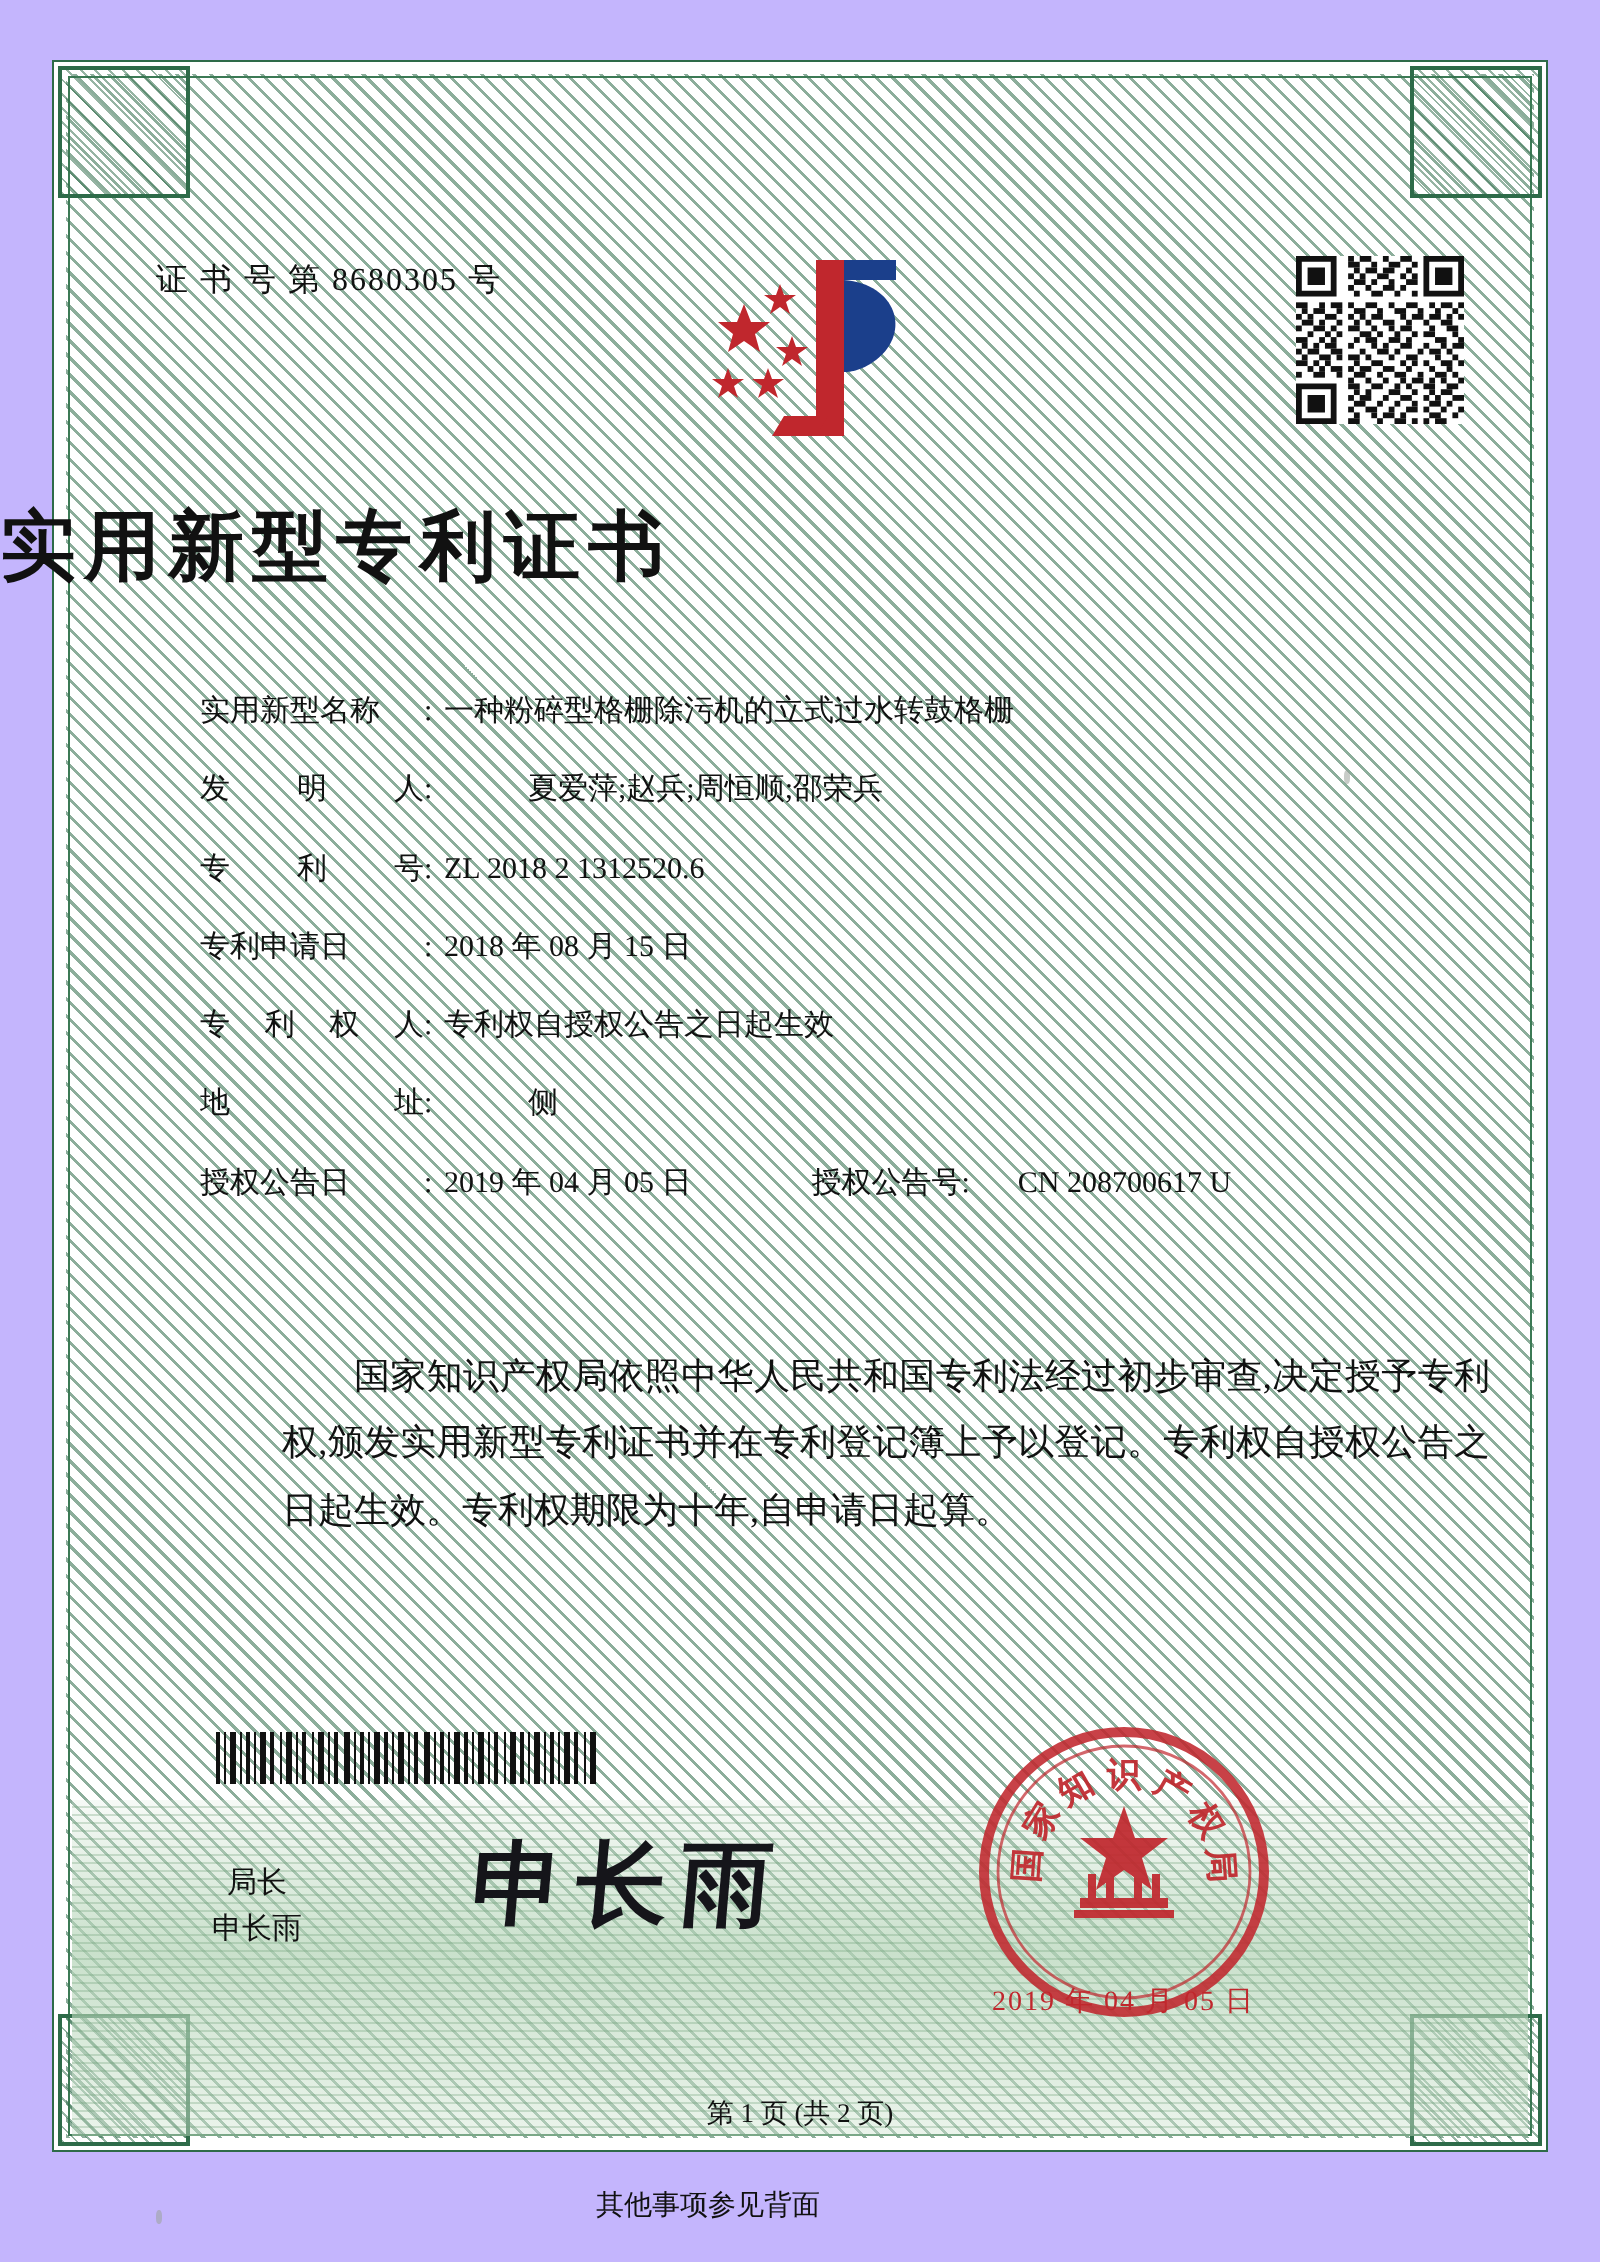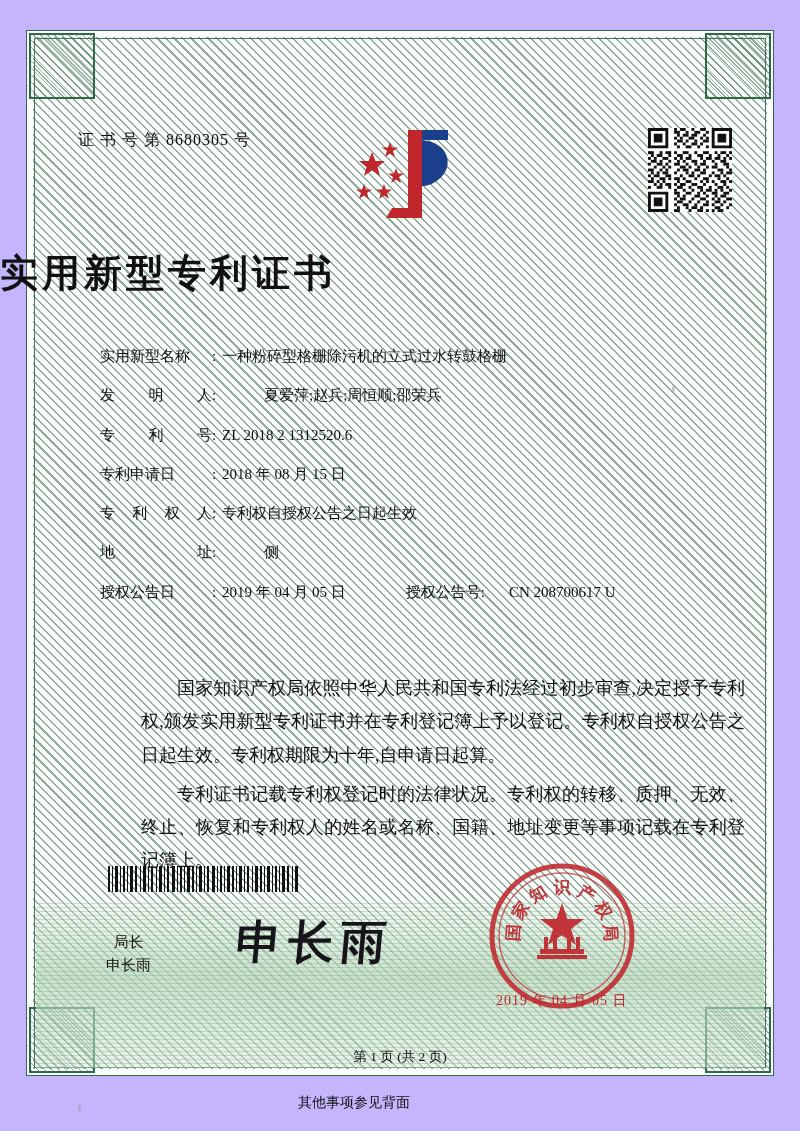--- a/index.html
+++ b/index.html
@@ -542,21 +542,20 @@
       <div class="fvalue">
         <span>2019 年 04 月 05 日</span>
         <span class="second-label">授权公告号:</span>
         <span class="second-value">CN 208700617 U</span>
       </div>
     </div>
   </div>
 
   <div class="paras">
     <p>国家知识产权局依照中华人民共和国专利法经过初步审查,决定授予专利权,颁发实用新型专利证书并在专利登记簿上予以登记。专利权自授权公告之日起生效。专利权期限为十年,自申请日起算。</p>
-    <p>专利证书记载专利权登记时的法律状况。专利权的转移、质押、无效、终止、恢复和专利权人的姓名或名称、国籍、地址变更等事项记载在专利登记簿上。</p>
   </div>
 
   <div class="band"></div>
 
   <svg class="barcode" viewBox="0 0 192 26" preserveAspectRatio="none">
     <g fill="#111">
       <rect x="0" y="0" width="2" height="26"></rect>
         <rect x="4" y="0" width="1" height="26"></rect>
       <rect x="7" y="0" width="3" height="26"></rect>
         <rect x="12" y="0" width="1" height="26"></rect>

